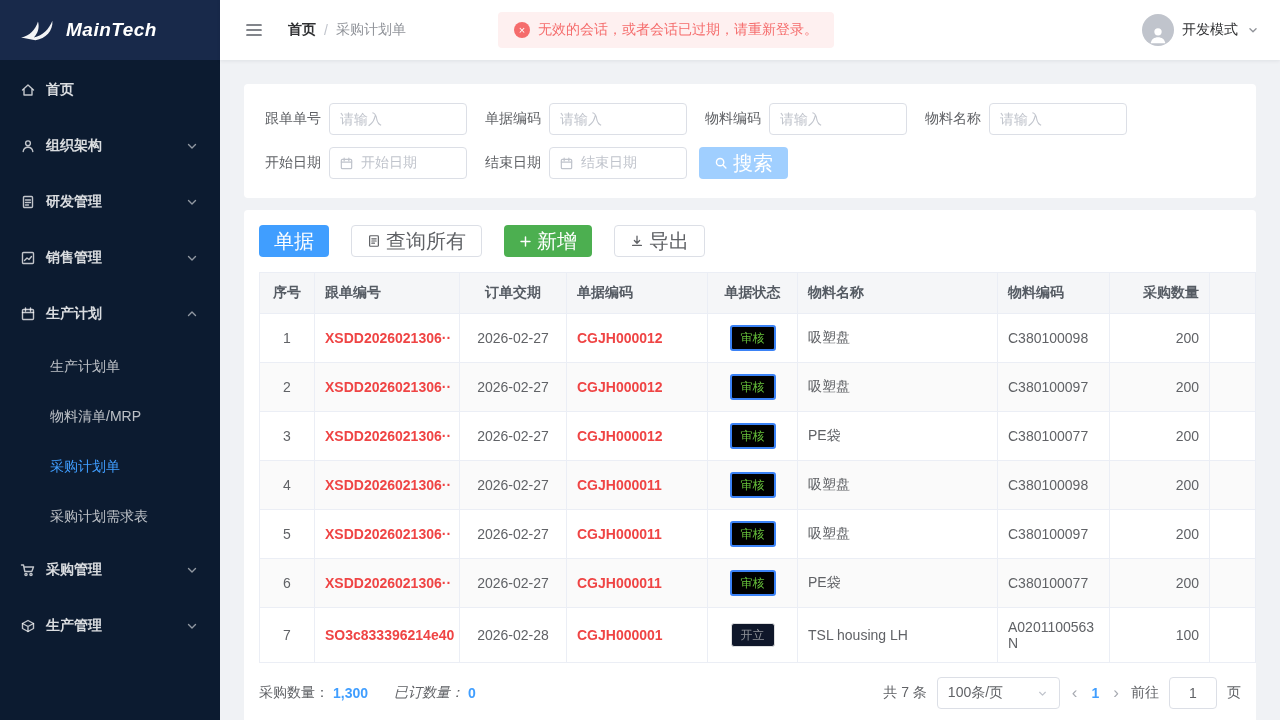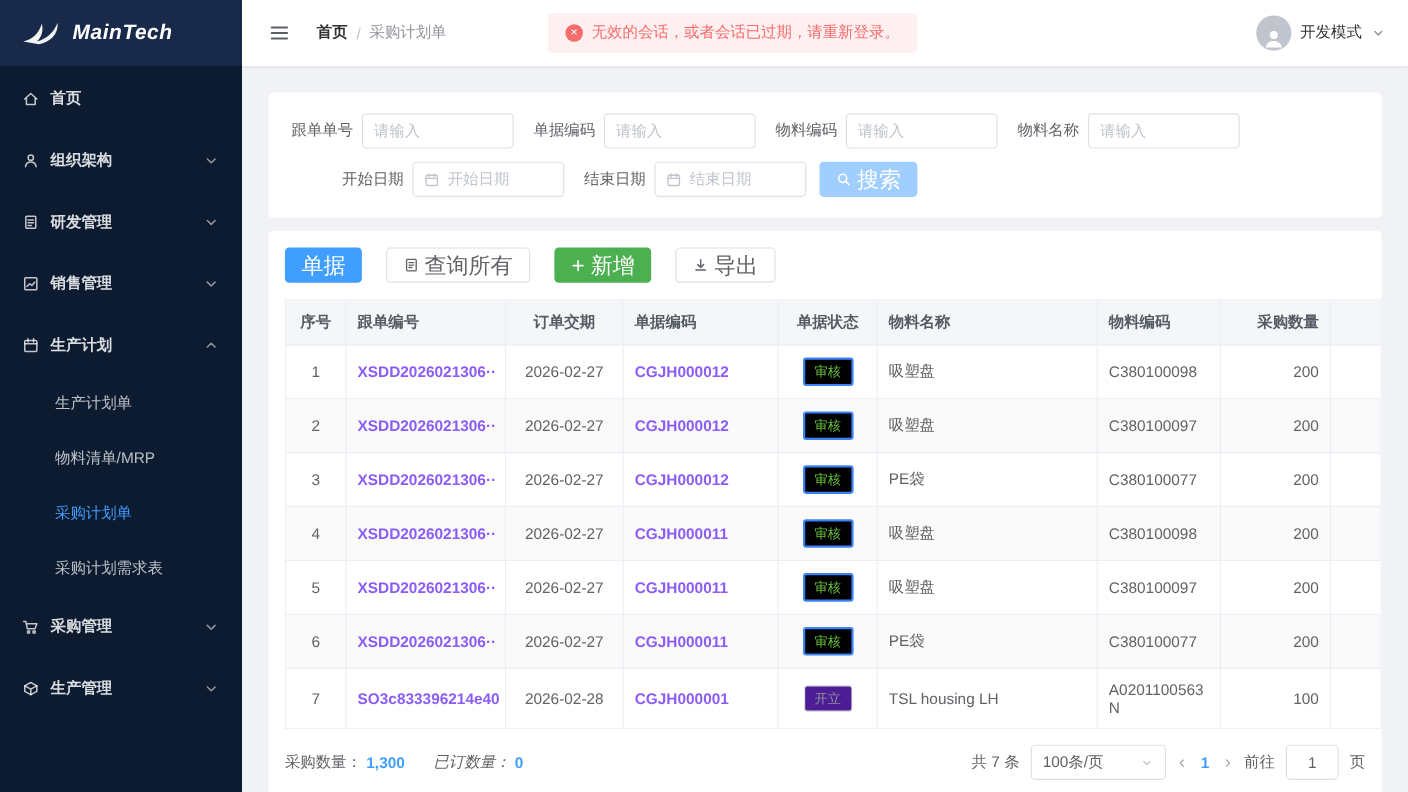--- a/index.html
+++ b/index.html
@@ -41,21 +41,21 @@
   .h-right { margin-left:auto; display:flex; align-items:center; gap:8px; cursor:pointer; }
   .avatar { width:32px; height:32px; border-radius:50%; background:#c0c4cc; display:flex;
             align-items:flex-end; justify-content:center; overflow:hidden; }
 
   
   .content { flex:1; padding:24px; overflow:hidden; }
   .card { background:#fff; border-radius:4px; }
 
   .filter-card { padding:19px 15px; margin-bottom:12px; }
   .f-row { display:flex; align-items:center; gap:12px; }
-  .f-row + .f-row { margin-top:12px;margin-left:46px; }
+  .f-row + .f-row { margin-top:12px; }
   .f-dates { display:flex; align-items:center; gap:12px; }
   .f-group { display:flex; align-items:center; }
   .f-label { width:62px; text-align:right; margin-right:8px; color:#606266; flex-shrink:0; }
   .f-input { width:138px; height:32px; border:1px solid #dcdfe6; border-radius:4px; padding:0 10px;
              font-size:14px; color:#606266; outline:none; font-family:inherit; background:#fff; }
   .f-input::placeholder { color:#c0c4cc; }
   .date-box { width:138px; height:32px; border:1px solid #dcdfe6; border-radius:4px; display:flex;
               align-items:center; gap:7px; padding:0 9px; color:#c0c4cc; cursor:pointer; background:#fff; }
 
   .btn { height:32px; border:none; border-radius:4px; font-size:20px; display:inline-flex; align-items:center;
@@ -65,26 +65,26 @@
   .btn-plain { background:#fff; border:1px solid #dcdfe6; color:#606266; }
   .btn-success { background:#4caf50; color:#fff; }
 
   .toolbar { padding:15px; display:flex; gap:22px; }
   .table-wrap { padding-left:15px; overflow:hidden; }
   table { width:100%; border-collapse:collapse; table-layout:fixed;padding-left:16px; }
   th,td { border:1px solid #ebeef5; padding:11px 10px; font-size:14px; color:#606266; vertical-align:middle; }
   thead th { background:#f5f6f8; color:#555b63; font-weight:bold; text-align:left; }
   .a-center { text-align:center; }
   .a-right { text-align:right; }
-  .c-link { color:#8b5cf6; font-weight:600; cursor:pointer; white-space:nowrap; overflow:hidden; }
+  .c-link { color:#ef4444; font-weight:600; cursor:pointer; white-space:nowrap; overflow:hidden; }
   tr.striped td { background:#fafafa; }
   .c-break { word-break:break-all; }
   .badge { display:inline-block; font-size:12px; line-height:1; padding:5px 9px; border-radius:3px; }
   .badge.success { color:#67c23a; background:#000000; border:2px solid #3b82f6; }
-  .badge.info { color:#909399; background:#4c1d95; border:1px solid #dedfe0; }
+  .badge.info { color:#909399; background:#0f172a; border:1px solid #dedfe0; }
 
   .card-footer { display:flex; align-items:center; justify-content:space-between; padding:14px 15px; }
   .summary { color:#606266; display:flex; align-items:center; }
   .summary .val { color:#409eff; font-weight:bold; margin-left:4px; }
   .summary .lbl2 { margin-left:26px;font-style:italic; }
   .pagination { display:flex; align-items:center; gap:10px; color:#606266; }
   .page-size { width:123px; height:32px; border:1px solid #dcdfe6; border-radius:4px; display:flex;
                align-items:center; justify-content:space-between; padding:0 10px; cursor:pointer; background:#fff; }
   .pg-arrow { color:#a8abb2; font-size:17px; cursor:pointer; padding:0 2px; user-select:none; }
   .pg-current { color:#409eff; font-weight:bold; cursor:pointer; padding:0 2px; }

